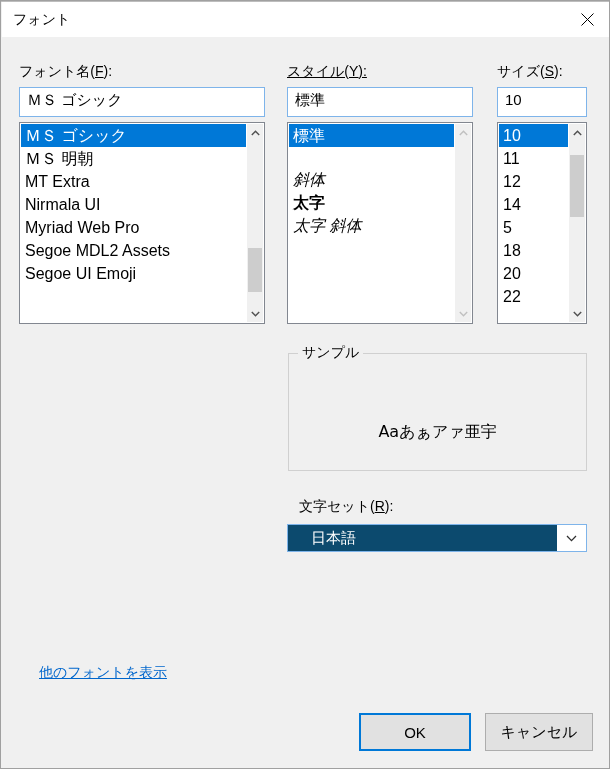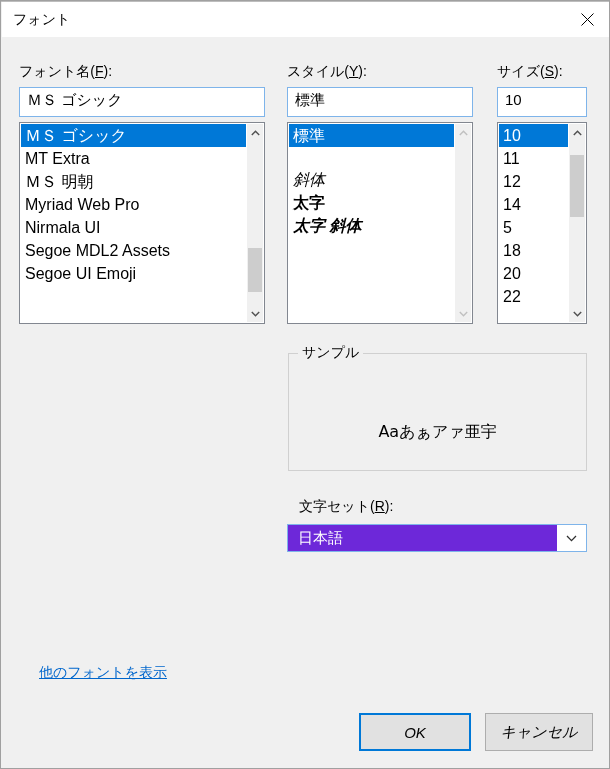--- a/index.html
+++ b/index.html
@@ -95,21 +95,21 @@
     white-space: nowrap;
     box-sizing: border-box;
     overflow: hidden;
   }
   .list-item.sel {
     background: #0078d7;
     color: #ffffff;
   }
   .list-item.it { font-style: italic; margin-top: 21px; }
   .list-item.bd { font-weight: bold; }
-  .list-item.bdit { font-weight: bold; font-style: italic; }
+  .list-item.bdit { font-weight: normal; font-style: italic; }
 
   .scrollbar {
     position: absolute;
     top: 1px;
     right: 1px;
     width: 17px;
     bottom: 1px;
     background: #f0f0f0;
     border-left: 1px solid #ffffff;
     box-sizing: border-box;
@@ -160,25 +160,25 @@
 
   .combobox {
     position: absolute;
     background: #ffffff;
     border: 1px solid #7eb4ea;
     box-sizing: border-box;
     display: flex;
   }
   .combo-value {
     flex: 1;
-    background: #6d28d9;
+    background: #0c4a6e;
     color: #ffffff;
     font-size: 15px;
     line-height: 26px;
-    padding-left: 10px;
+    padding-left: 23px;
     white-space: nowrap;
     overflow: hidden;
   }
   .combo-arrow {
     width: 29px;
     background: #ffffff;
     display: flex;
     align-items: center;
     justify-content: center;
   }
@@ -197,21 +197,20 @@
     position: absolute;
     background: #e1e1e1;
     border: 1px solid #adadad;
     box-sizing: border-box;
     font-size: 15px;
     color: #000000;
     display: flex;
     align-items: center;
     justify-content: center;
     cursor: default;
-    font-style: italic;
   }
   .btn.default {
     border: 2px solid #0078d7;
   }
   .topstrip {
     position: absolute;
     left: 0; top: 0;
     width: 610px;
     height: 1px;
     background: #bdbdbd;
@@ -234,43 +233,43 @@
     </div>
   </div>
 
   <div class="label" style="left:18px; top:62px;"><span>フォント名(</span><u>F</u><span>):</span></div>
 
   <div class="textinput" style="left:18px; top:86px; width:246px; height:30px;">ＭＳ ゴシック</div>
 
   <div class="listbox" style="left:18px; top:121px; width:246px; height:202px;">
     <div class="list-items" style="width:228px;">
       <div class="list-item sel">ＭＳ ゴシック</div>
+      <div class="list-item">ＭＳ 明朝</div>
       <div class="list-item">MT Extra</div>
-      <div class="list-item">ＭＳ 明朝</div>
+      <div class="list-item">Nirmala UI</div>
       <div class="list-item">Myriad Web Pro</div>
-      <div class="list-item">Nirmala UI</div>
       <div class="list-item">Segoe MDL2 Assets</div>
       <div class="list-item">Segoe UI Emoji</div>
     </div>
     <div class="scrollbar">
       <div class="sb-arrow up">
         <svg width="9" height="6" viewBox="0 0 9 6">
             <polyline points="0.8,5 4.5,1.2 8.2,5" fill="none" stroke="#505050" stroke-width="1.4"></polyline>
           </svg>
       </div>
       <div class="sb-thumb" style="top:124px; height:44px;"></div>
       <div class="sb-arrow down">
         <svg width="9" height="6" viewBox="0 0 9 6">
             <polyline points="0.8,1 4.5,4.8 8.2,1" fill="none" stroke="#505050" stroke-width="1.4"></polyline>
           </svg>
       </div>
     </div>
   </div>
 
-  <div class="label" style="left:286px; top:62px;"><span>スタイル(</span><u>Y</u><span>):</span></div>
+  <div class="label" style="left:286px; top:62px;text-decoration:underline;"><span>スタイル(</span><u>Y</u><span>):</span></div>
 
   <div class="textinput" style="left:286px; top:86px; width:186px; height:30px;">標準</div>
 
   <div class="listbox" style="left:286px; top:121px; width:186px; height:202px;">
     <div class="list-items" style="width:168px;">
       <div class="list-item sel">標準</div>
       <div class="list-item it">斜体</div>
       <div class="list-item bd">太字</div>
       <div class="list-item bdit">太字 斜体</div>
     </div>

